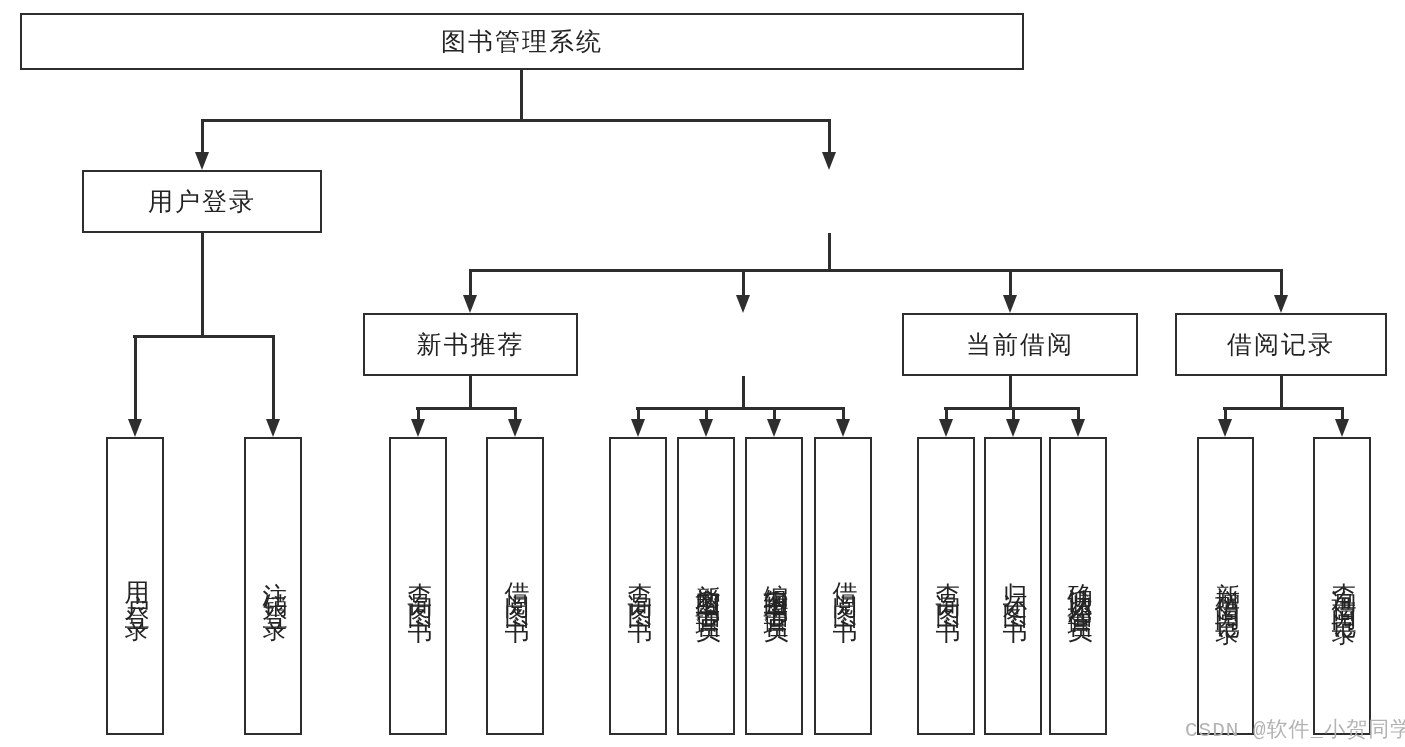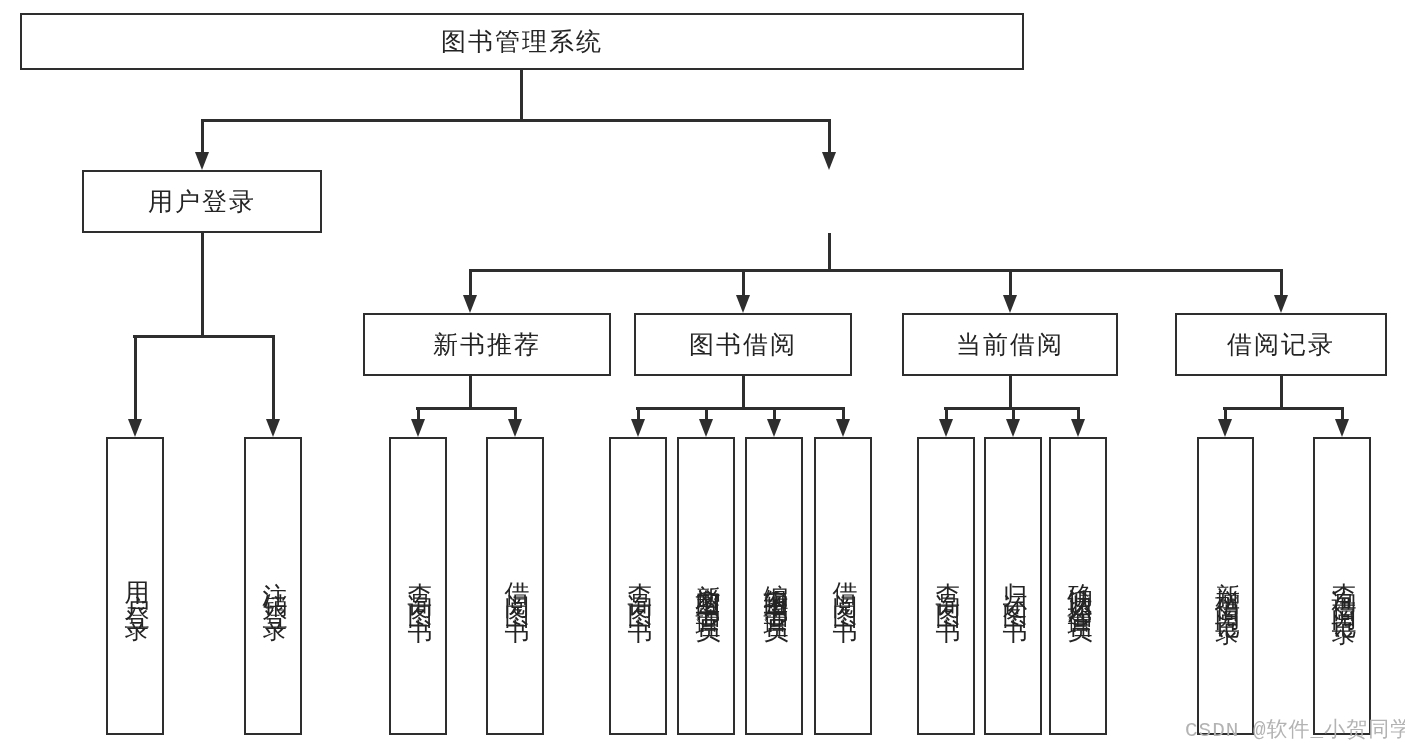--- a/index.html
+++ b/index.html
@@ -62,27 +62,24 @@
   <div class="hl" style="left:469px;top:269px;width:814px;"></div>
   <div class="vl" style="left:469px;top:269px;height:28px;"></div>
   <div class="vl" style="left:742px;top:269px;height:28px;"></div>
   <div class="vl" style="left:1009px;top:269px;height:28px;"></div>
   <div class="vl" style="left:1280px;top:269px;height:28px;"></div>
   <div class="arr" style="left:463px;top:295px;"></div>
   <div class="arr" style="left:736px;top:295px;"></div>
   <div class="arr" style="left:1003px;top:295px;"></div>
   <div class="arr" style="left:1274px;top:295px;"></div>
 
-  <div class="hbox" style="left:363px;top:313px;width:248px;height:63px;">
+  <div class="hbox" style="left:363px;top:313px;width:215px;height:63px;">
     <span>新书推荐</span>
   </div>
-  <div class="hbox" style="left:634px;top:313px;width:218px;height:63px;">
-    <span>图书借阅</span>
-  </div>
-  <div class="hbox" style="left:902px;top:313px;width:216px;height:63px;">
+  <div class="hbox" style="left:902px;top:313px;width:236px;height:63px;">
     <span>当前借阅</span>
   </div>
   <div class="hbox" style="left:1175px;top:313px;width:212px;height:63px;">
     <span>借阅记录</span>
   </div>
 
   <div class="vl" style="left:469px;top:376px;height:31px;"></div>
   <div class="hl" style="left:416px;top:407px;width:101px;"></div>
   <div class="vl" style="left:417px;top:407px;height:14px;"></div>
   <div class="vl" style="left:514px;top:407px;height:14px;"></div>

